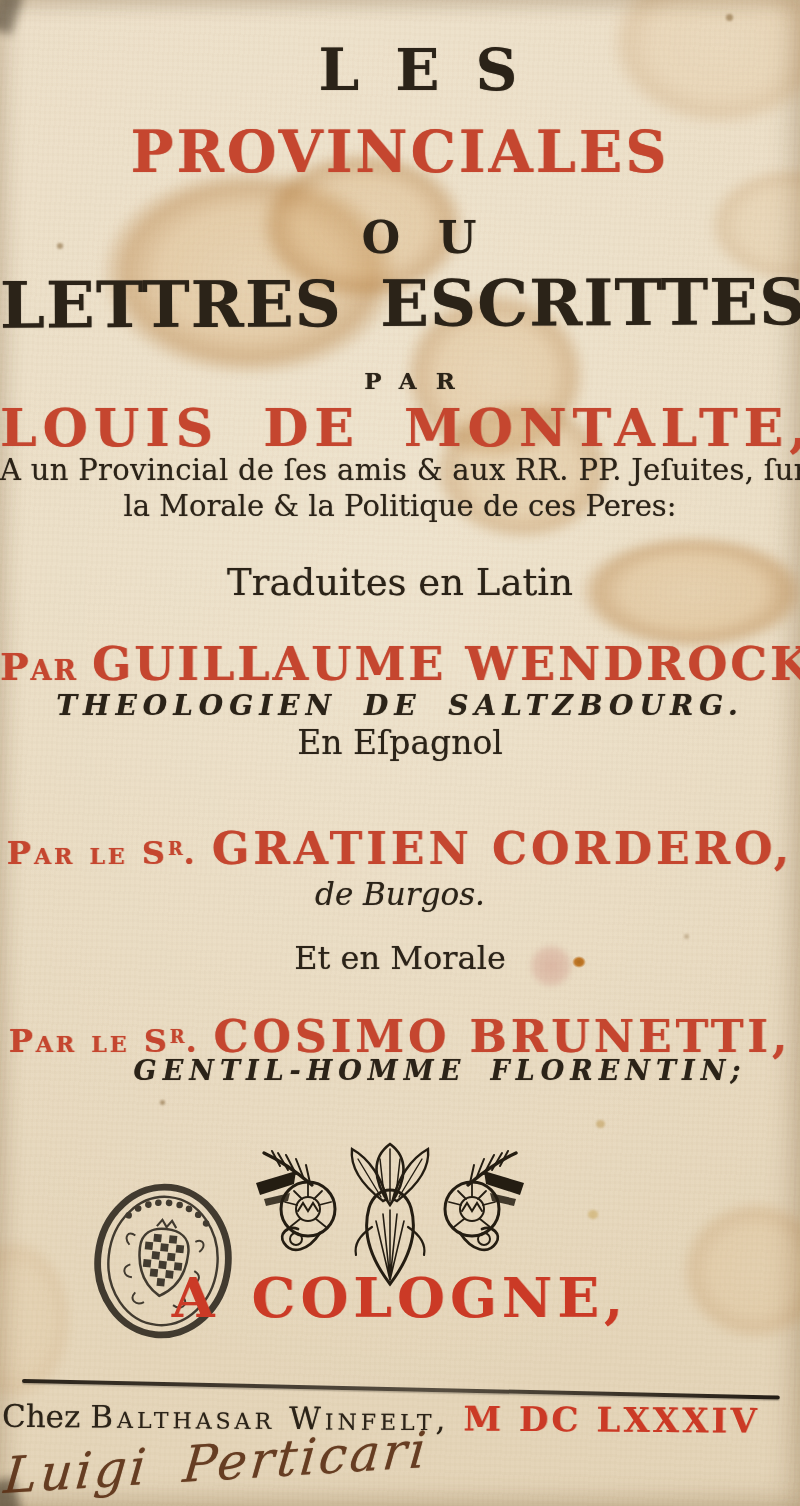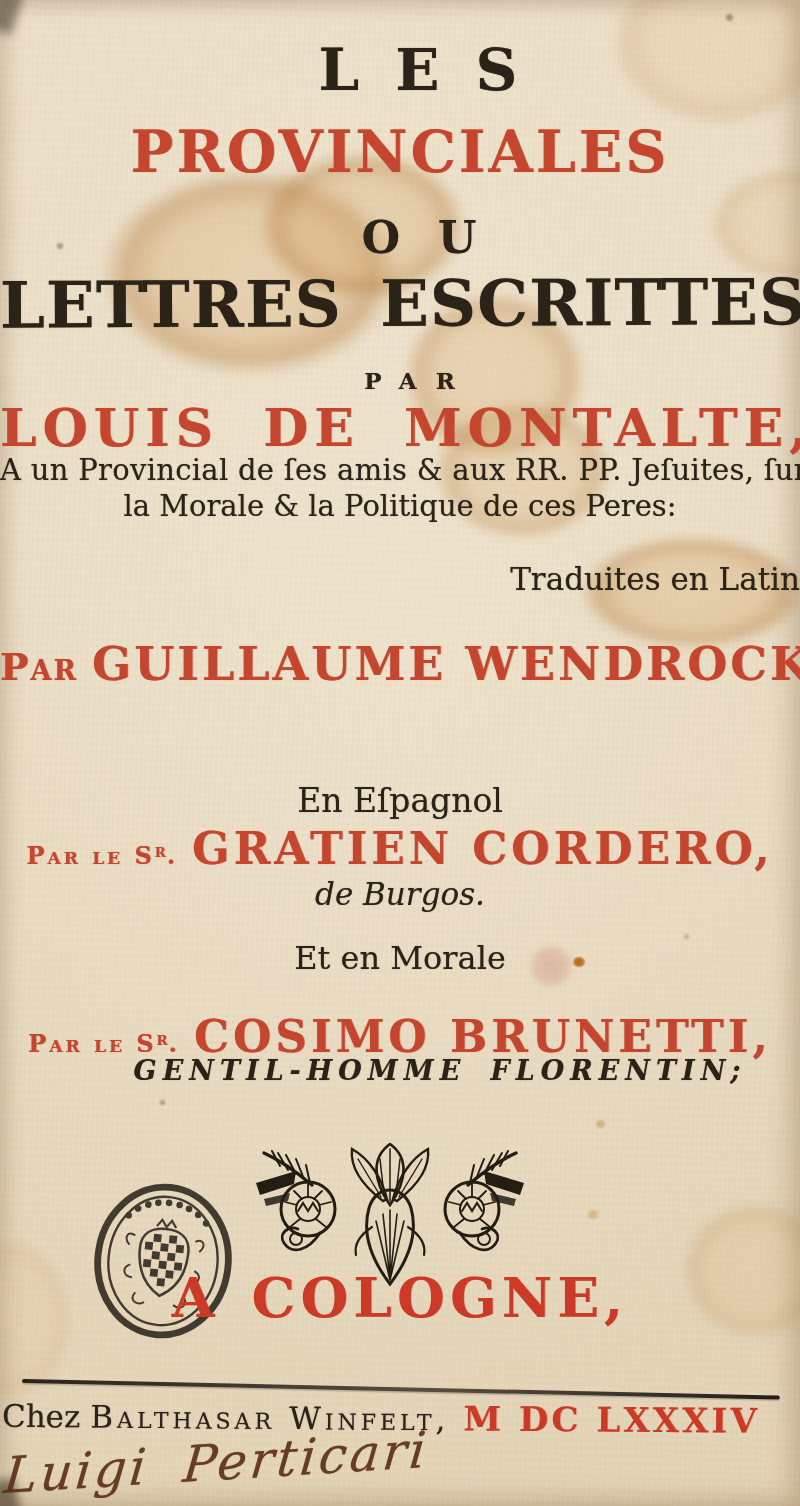--- a/index.html
+++ b/index.html
@@ -26,27 +26,27 @@
   .sup{font-size:.55em;vertical-align:.5em;letter-spacing:1px;}
 
   .t-les      {top:36px;  font-size:58px; letter-spacing:36px; padding-left:36px;}
   .t-prov     {top:118px; font-size:57px; letter-spacing:3px;}
   .t-ou       {top:212px; font-size:44px; letter-spacing:38px; padding-left:38px;}
   .t-lettres  {top:266px; font-size:64px; letter-spacing:1px; word-spacing:15px; transform:rotate(-.25deg);}
   .t-par      {top:367px; font-size:23px; letter-spacing:19px; padding-left:19px;}
   .t-montalte {top:397px; font-size:52px; letter-spacing:6px;  word-spacing:20px;}
   .t-addr1    {top:453px; font-size:29px; letter-spacing:.3px;}
   .t-addr2    {top:489px; font-size:29px;}
-  .t-latin    {top:561px; font-size:31px;text-align:right;}
+  .t-latin    {top:561px; font-size:37px;}
   .t-wendrock {top:637px; font-size:46px; letter-spacing:3px;}
   .t-wendrock .par-sc{font-size:38px;letter-spacing:2px;margin-right:14px;}
   .t-theolog  {top:689px; font-size:28px; letter-spacing:6px; word-spacing:11px;}
-  .t-espagnol {top:781px; font-size:33px;}
+  .t-espagnol {top:723px; font-size:33px;}
   .t-cordero  {top:823px; font-size:44px; letter-spacing:4px;}
-  .t-cordero .par-sc, .t-brunetti .par-sc{font-size:24px;letter-spacing:3px;margin-right:14px;}
+  .t-cordero .par-sc, .t-brunetti .par-sc{font-size:32px;letter-spacing:3px;margin-right:14px;}
   .t-burgos   {top:876px; font-size:31px;}
   .t-italien  {top:939px; font-size:32px;}
   .t-brunetti {top:1011px;font-size:44px; letter-spacing:4px;}
   .t-gentil   {top:1055px;font-size:27px; letter-spacing:6px; word-spacing:9px;margin-left:40px;}
   .t-cologne  {top:1265px;font-size:55px; letter-spacing:5px; word-spacing:8px;}
 
   .ornament{position:absolute;left:250px;top:1136px;width:280px;height:152px;}
   .stamp{position:absolute;left:90px;top:1180px;width:146px;height:162px;transform:rotate(6deg);opacity:.88;}
 
   .rule{position:absolute;left:22px;top:1379px;width:758px;height:3.5px;border-radius:2px;
@@ -119,20 +119,21 @@
   <div class="line t-ou ink b">OU</div>
   <div class="line t-lettres ink b">LETTRES ESCRITTES</div>
   <div class="line t-par ink b">PAR</div>
 
   <div class="line t-montalte red b">LOUIS DE MONTALTE,</div>
   <div class="line t-addr1 ink">A un Provincial de ſes amis &amp; aux RR. PP. Jeſuites, ſur</div>
   <div class="line t-addr2 ink">la Morale &amp; la Politique de ces Peres:</div>
 
   <div class="line t-latin ink">Traduites en Latin</div>
   <div class="line t-wendrock red b"><span class="par-sc sc">Par</span><span>GUILLAUME WENDROCK,</span></div>
+  <div class="line t-theolog ink it b">THEOLOGIEN DE SALTZBOURG.</div>
 
   <div class="line t-espagnol ink">En Eſpagnol</div>
   <div class="line t-cordero red b"><span class="par-sc sc"><span>Par le S</span><span class="sup">R</span><span>.</span></span><span>GRATIEN CORDERO,</span></div>
   <div class="line t-burgos ink it">de Burgos.</div>
 
   <div class="line t-italien ink">Et en Morale</div>
   <div class="line t-brunetti red b"><span class="par-sc sc"><span>Par le S</span><span class="sup">R</span><span>.</span></span><span>COSIMO BRUNETTI,</span></div>
   <div class="line t-gentil ink it b">GENTIL-HOMME FLORENTIN;</div>
 
   <svg class="ornament" viewBox="0 0 280 150">

